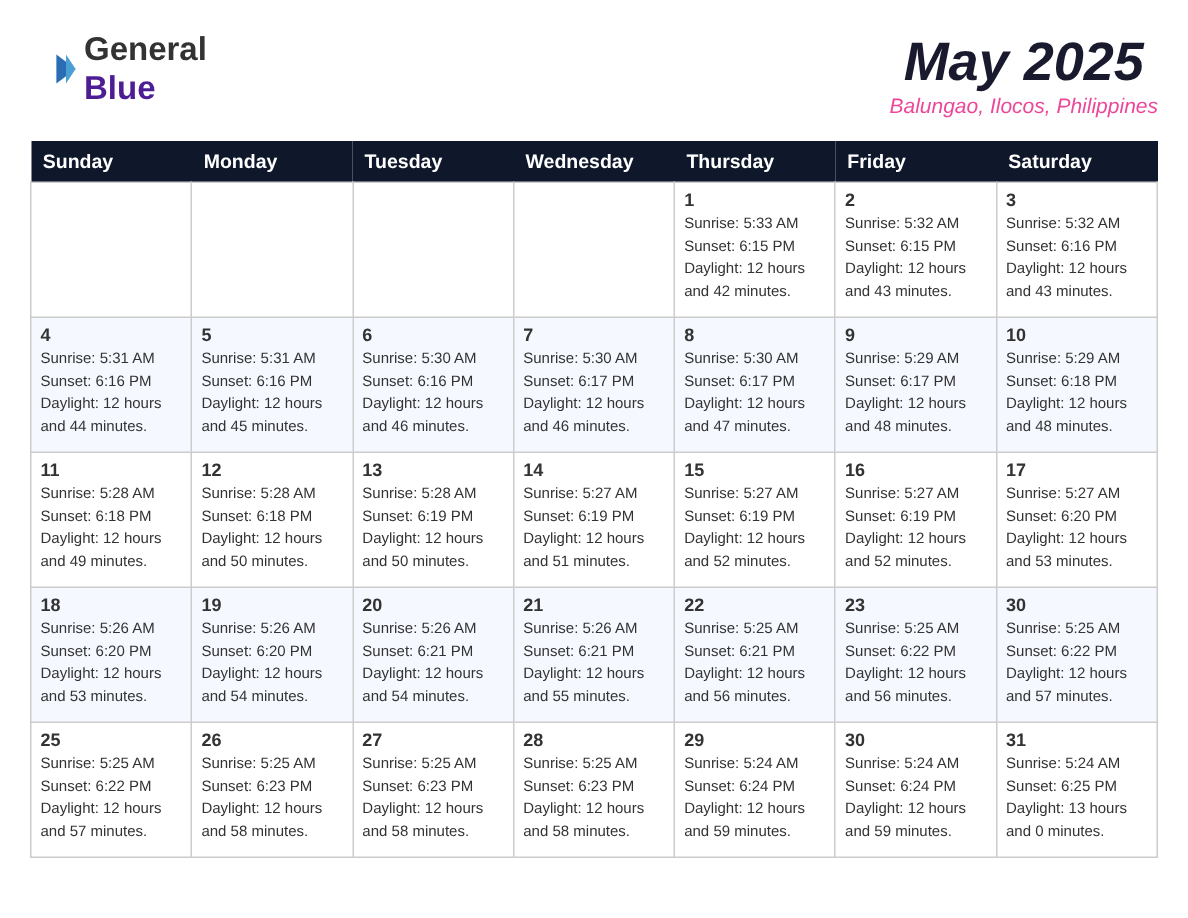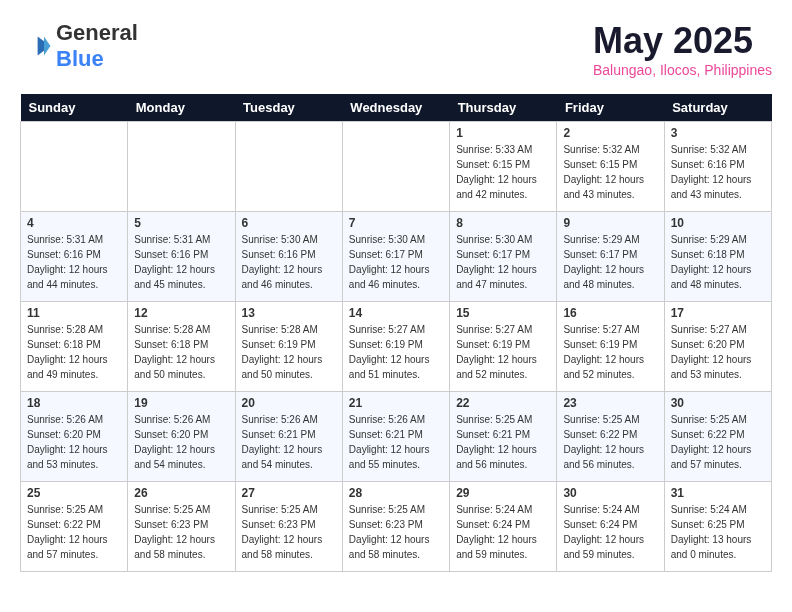--- a/index.html
+++ b/index.html
@@ -21,28 +21,29 @@
       align-items: center;
       gap: 4px;
     }
     .logo-text {
       font-size: 22px;
       font-weight: bold;
       color: #333;
       line-height: 1.2;
     }
     .logo-text span {
-      color: #3b82f6;
+      color: #4c1d95;
     }
     .logo-icon {
       width: 32px;
       height: 32px;
     }
     .title-block {
-      text-align: left;
+      text-align: center;
+      font-style: italic;
     }
     .month-title {
       font-size: 36px;
       font-weight: bold;
       color: #1a1a2e;
     }
     .location {
       font-size: 14px;
       color: #ec4899;
     }

